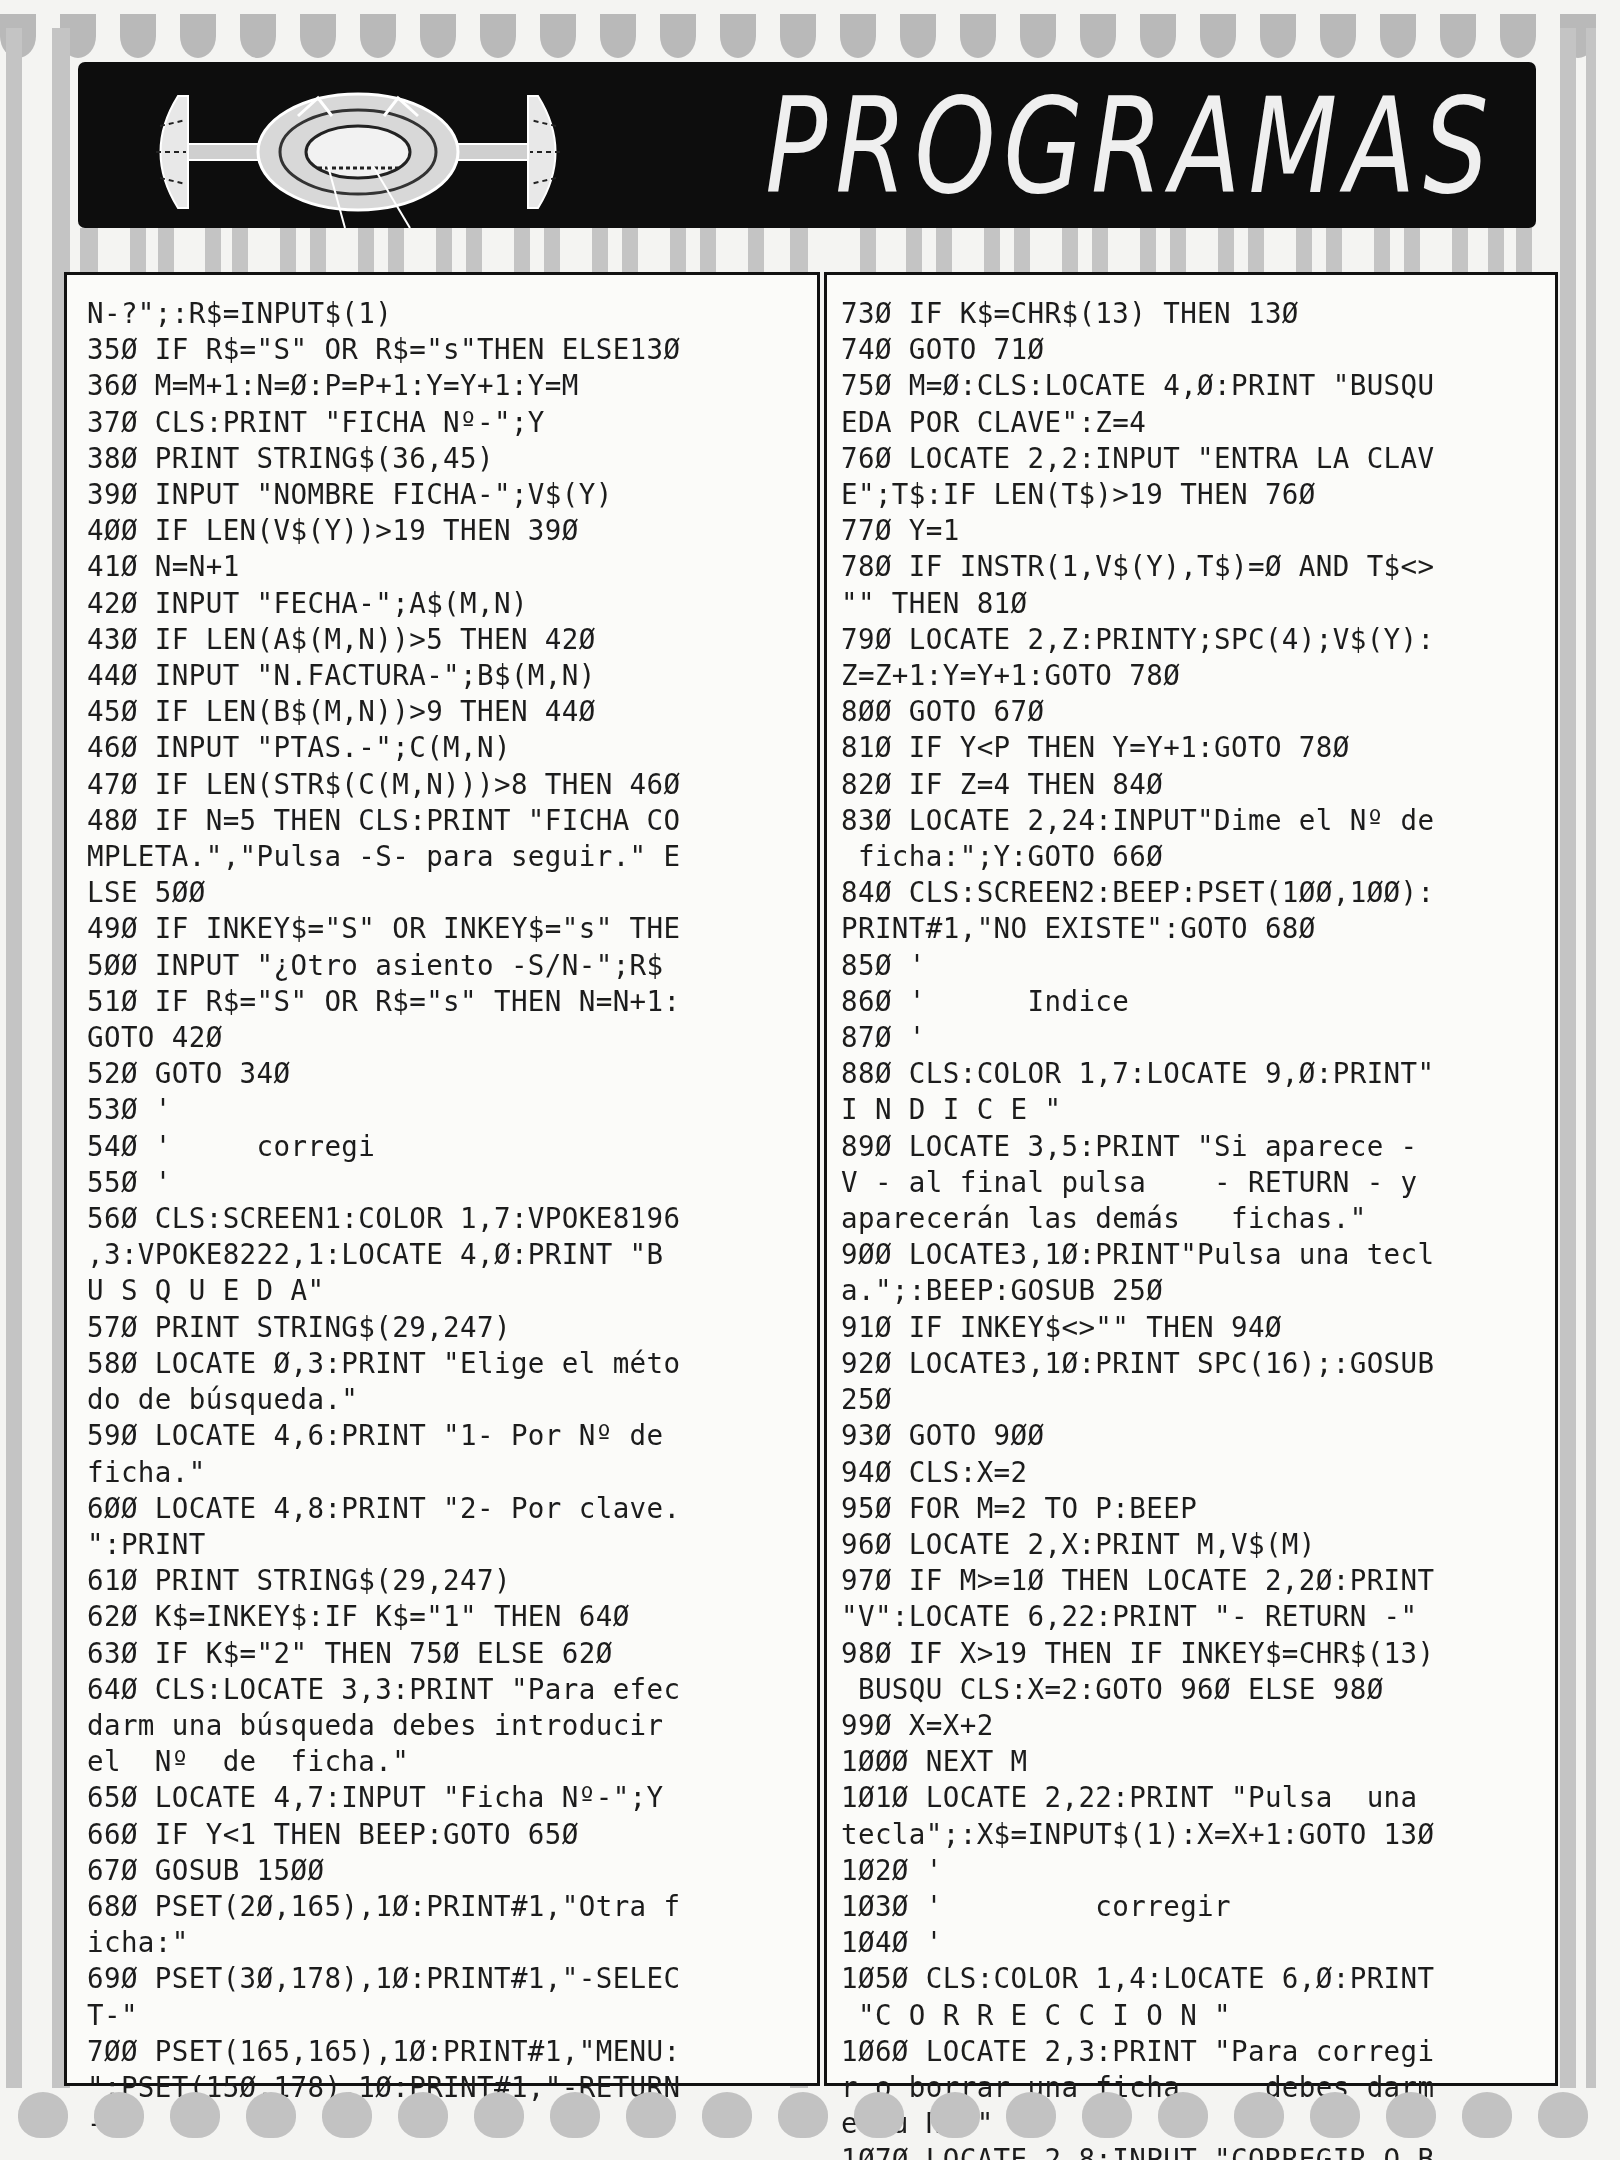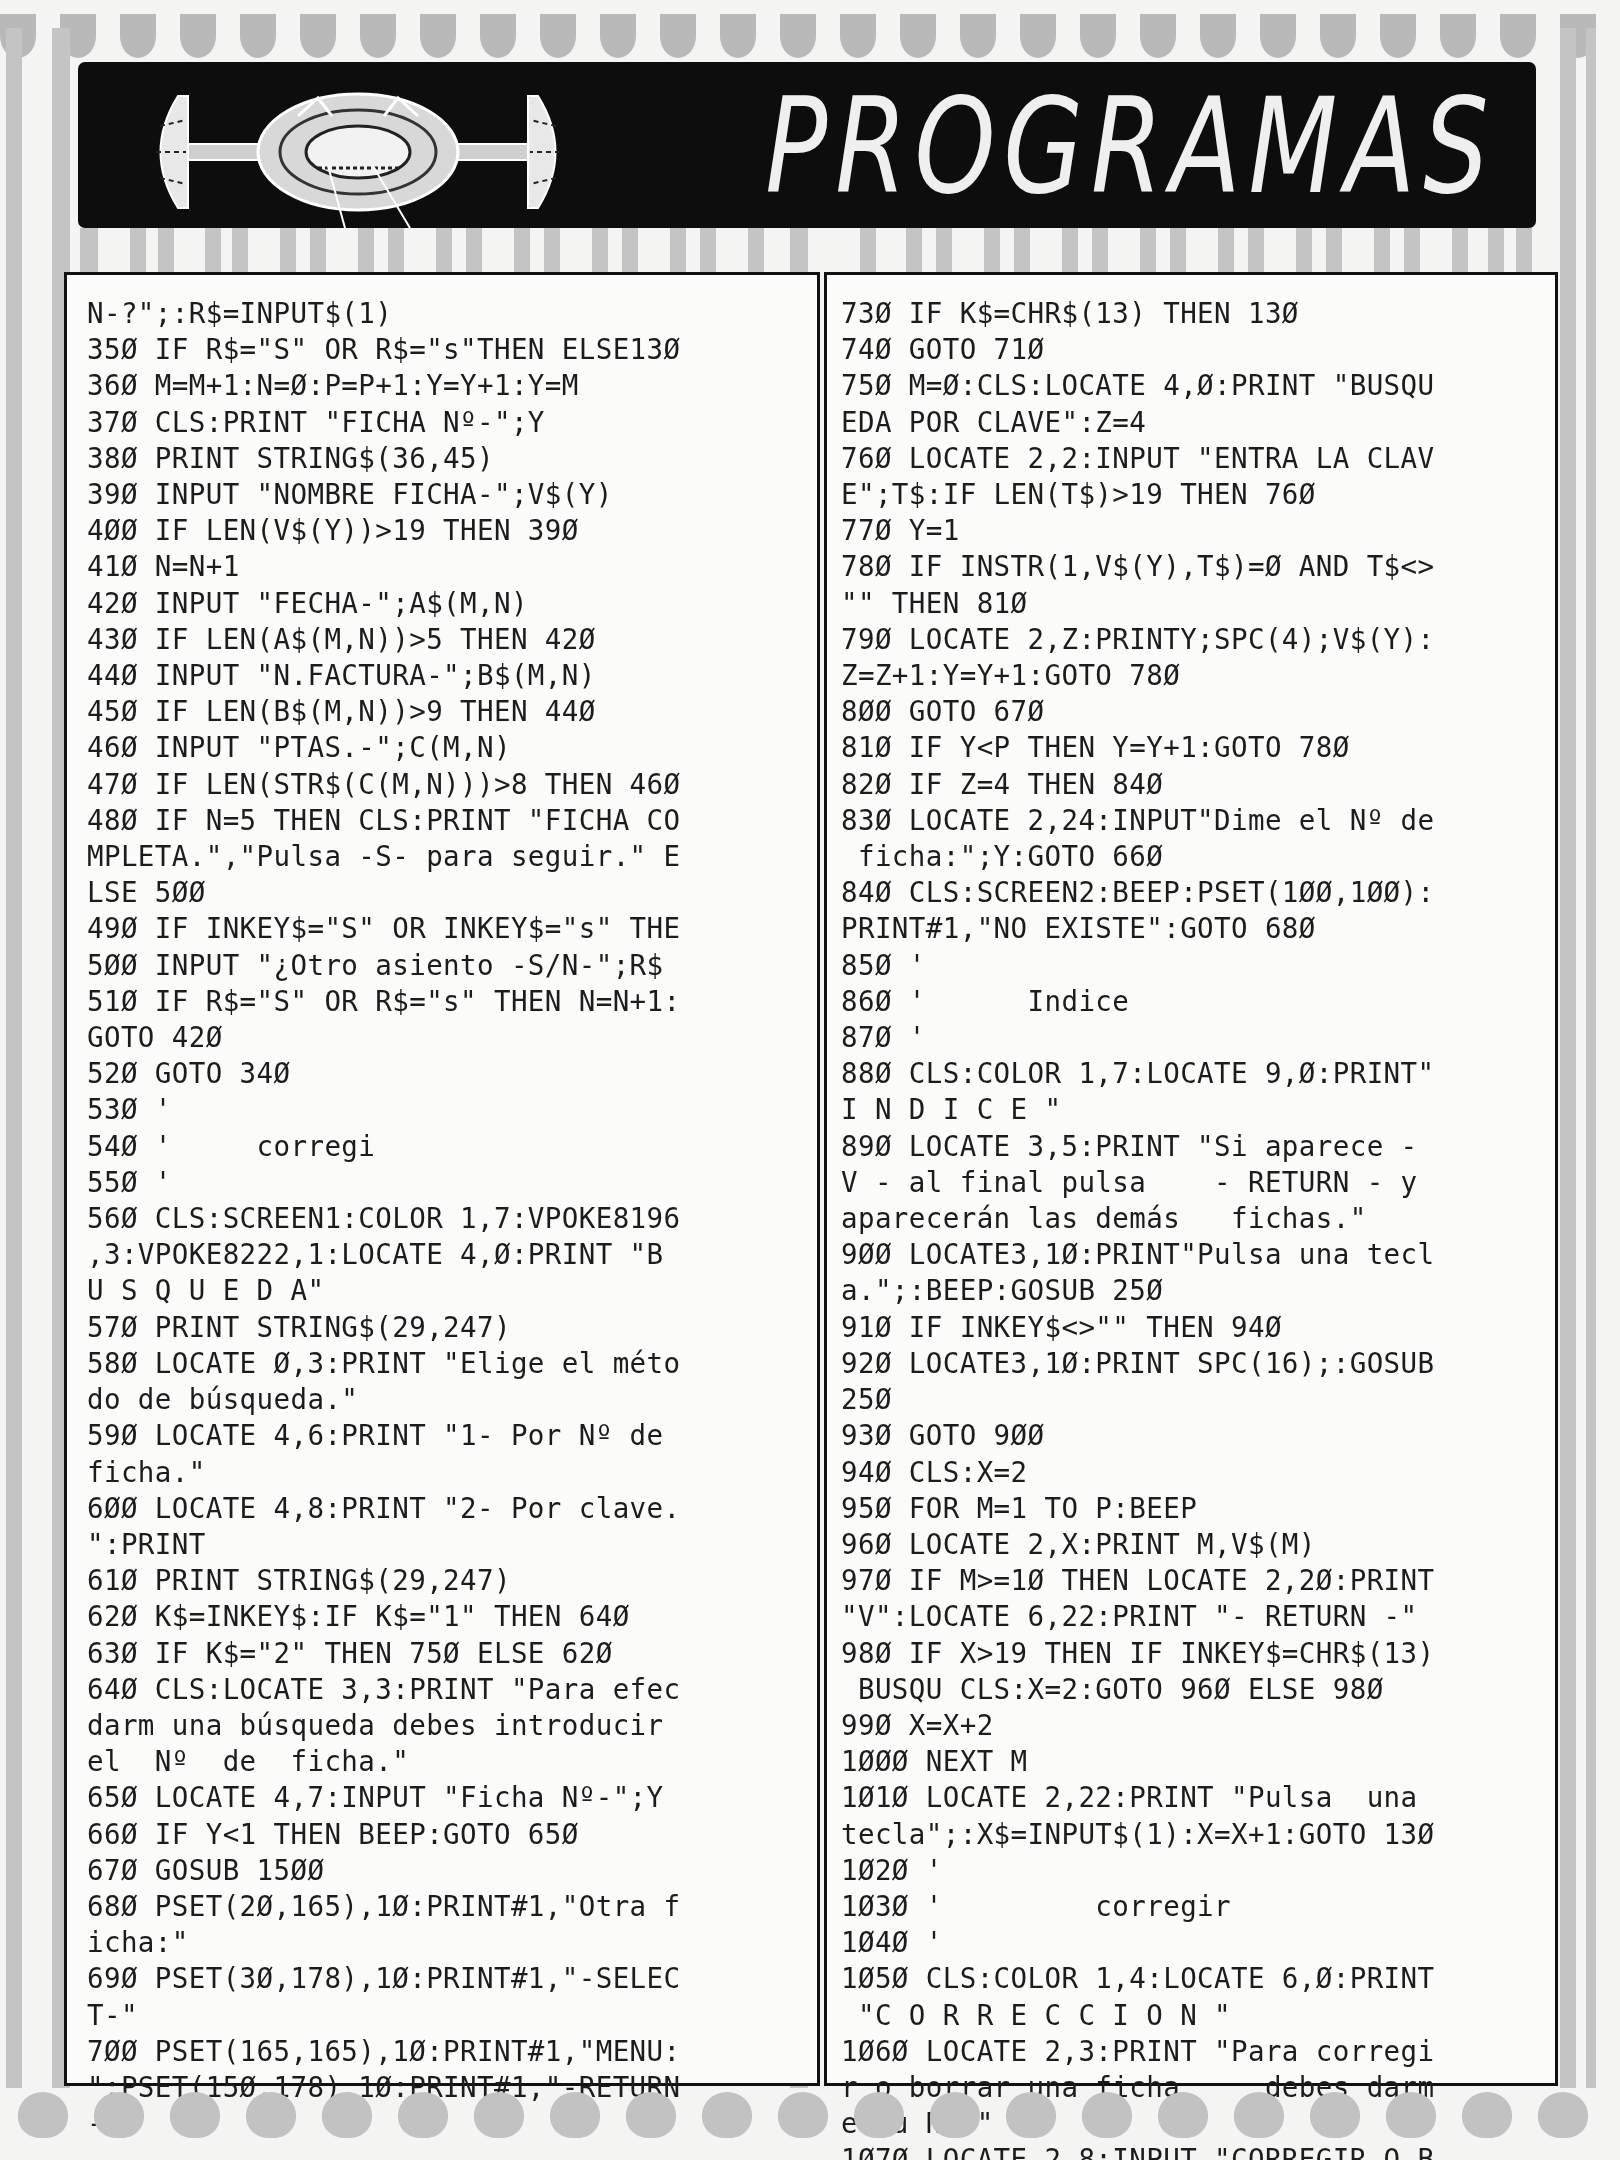--- a/index.html
+++ b/index.html
@@ -230,21 +230,21 @@
   <div class="code-line">89Ø LOCATE 3,5:PRINT "Si aparece -</div>
   <div class="code-line">V - al final pulsa    - RETURN - y</div>
   <div class="code-line">aparecerán las demás   fichas."</div>
   <div class="code-line">9ØØ LOCATE3,1Ø:PRINT"Pulsa una tecl</div>
   <div class="code-line">a.";:BEEP:GOSUB 25Ø</div>
   <div class="code-line">91Ø IF INKEY$&lt;&gt;"" THEN 94Ø</div>
   <div class="code-line">92Ø LOCATE3,1Ø:PRINT SPC(16);:GOSUB</div>
   <div class="code-line">25Ø</div>
   <div class="code-line">93Ø GOTO 9ØØ</div>
   <div class="code-line">94Ø CLS:X=2</div>
-  <div class="code-line">95Ø FOR M=1 TO P:BEEP</div>
+  <div class="code-line">95Ø FOR M=2 TO P:BEEP</div>
   <div class="code-line">96Ø LOCATE 2,X:PRINT M,V$(M)</div>
   <div class="code-line">97Ø IF M&gt;=1Ø THEN LOCATE 2,2Ø:PRINT</div>
   <div class="code-line">"V":LOCATE 6,22:PRINT "- RETURN -"</div>
   <div class="code-line">98Ø IF X&gt;19 THEN IF INKEY$=CHR$(13)</div>
   <div class="code-line"> BUSQU CLS:X=2:GOTO 96Ø ELSE 98Ø</div>
   <div class="code-line">99Ø X=X+2</div>
   <div class="code-line">1ØØØ NEXT M</div>
   <div class="code-line">1Ø1Ø LOCATE 2,22:PRINT "Pulsa  una</div>
   <div class="code-line">tecla";:X$=INPUT$(1):X=X+1:GOTO 13Ø</div>
   <div class="code-line">1Ø2Ø '</div>

